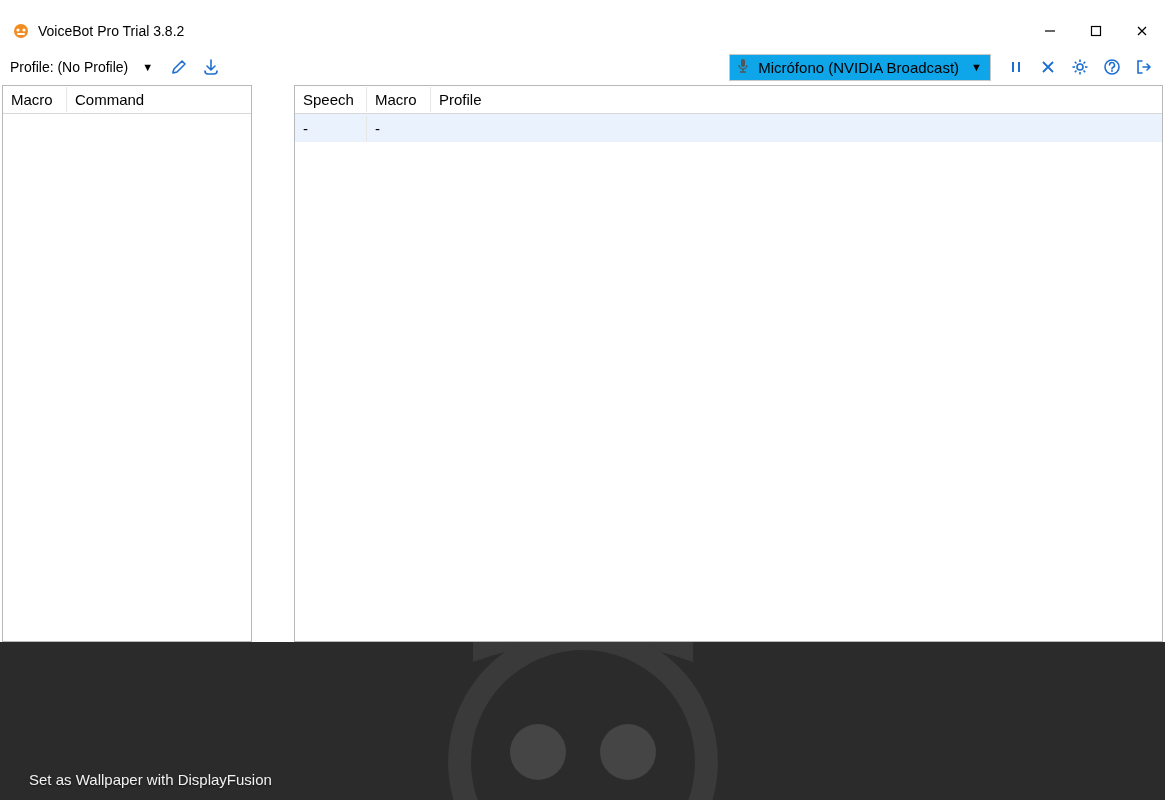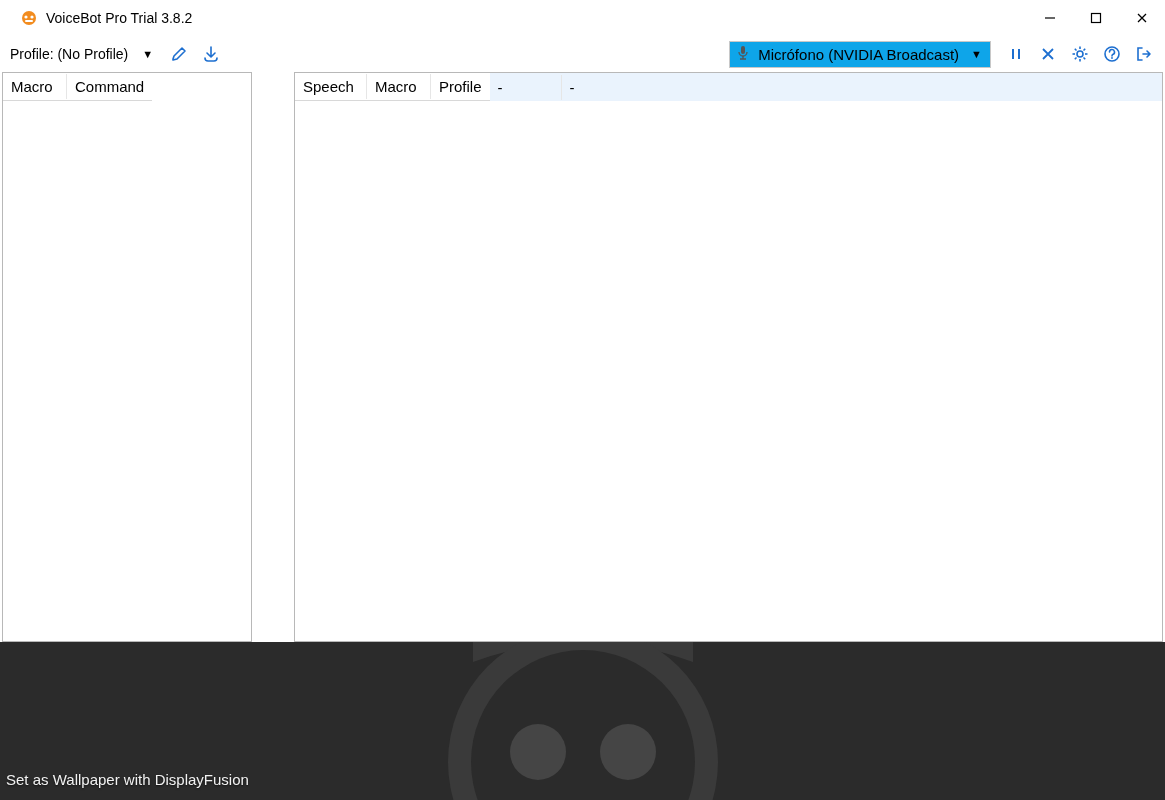--- a/index.html
+++ b/index.html
@@ -7,21 +7,21 @@
     margin: 0; padding: 0;
     width: 1165px; height: 800px;
     font-family: "Segoe UI", Tahoma, sans-serif;
     font-size: 14px; color: #000;
     background: #fff; overflow: hidden;
   }
   .window { width:1165px; height:800px; display:flex; flex-direction:column; }
   
   .titlebar {
     height:36px; display:flex; align-items:center;
-    padding:0 0 0 20px; background:#fff;
+    padding:0 0 0 12px; background:#fff;margin-top:13px;
   }
   .titlebar .app-icon { width:18px; height:18px; margin-right:8px; }
   .titlebar .title { flex:0 0 auto; font-size:14px; }
   .titlebar .spacer { flex:1 1 auto; }
   .win-btn {
     width:46px; height:36px; display:flex; align-items:center; justify-content:center;
     color:#000;
   }
   
   .toolbar {
@@ -43,21 +43,21 @@
   .chev { font-size:11px; margin-left:4px; }
   .right-tools { display:flex; align-items:center; gap:2px; margin-left:10px; }
   .right-tools .tb-btn { width:30px; height:30px; }
   
   .content {
     flex:1 1 auto; display:flex; gap:6px; padding:0 2px;
     min-height:0;
   }
   .panel {
     border:1px solid #b8b8b8; background:#fff;
-    display:flex; flex-direction:row; overflow:hidden;
+    display:flex; flex-direction:column; overflow:hidden;
   }
   .panel.left  { width:250px; }
   .panel.right { flex:1 1 auto;margin-left:36px; }
   .grid-header {
     display:flex; height:28px; align-items:center;
     border-bottom:1px solid #d8d8d8; background:#fff;
     font-size:15px;
   }
   .grid-header .col, .grid-row .col {
     padding:4px 8px; border-right:1px solid #e6e6e6;
@@ -79,21 +79,21 @@
   
   .banner {
     height:158px; background:#2b2b2b; position:relative; overflow:hidden;
     color:#f2f2f2; font-size:15px;
   }
   .banner-art {
     position:absolute; left:50%; top:-50px; transform:translateX(-50%);
     opacity:1;
   }
   .banner-links {
-    position:absolute; left:6px; right:14px; bottom:12px;
+    position:absolute; left:29px; right:14px; bottom:12px;
     display:flex; justify-content:space-between;
   }
   .banner-links span { text-shadow:0 1px 2px rgba(0,0,0,0.6); }
 </style>
 </head>
 <body>
 
 <div class="window">
 
   <div class="titlebar">

